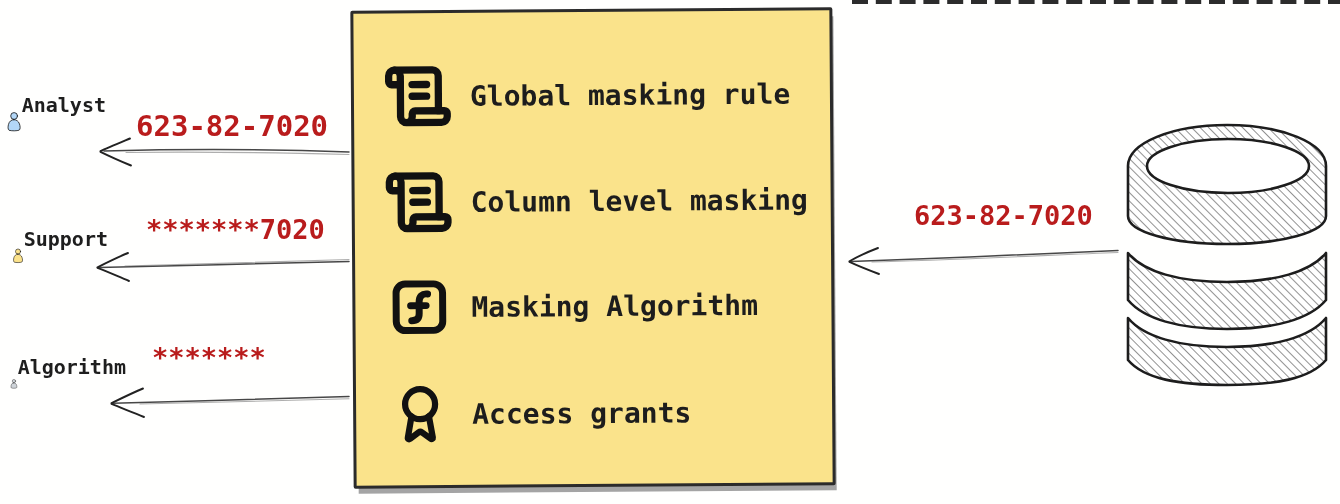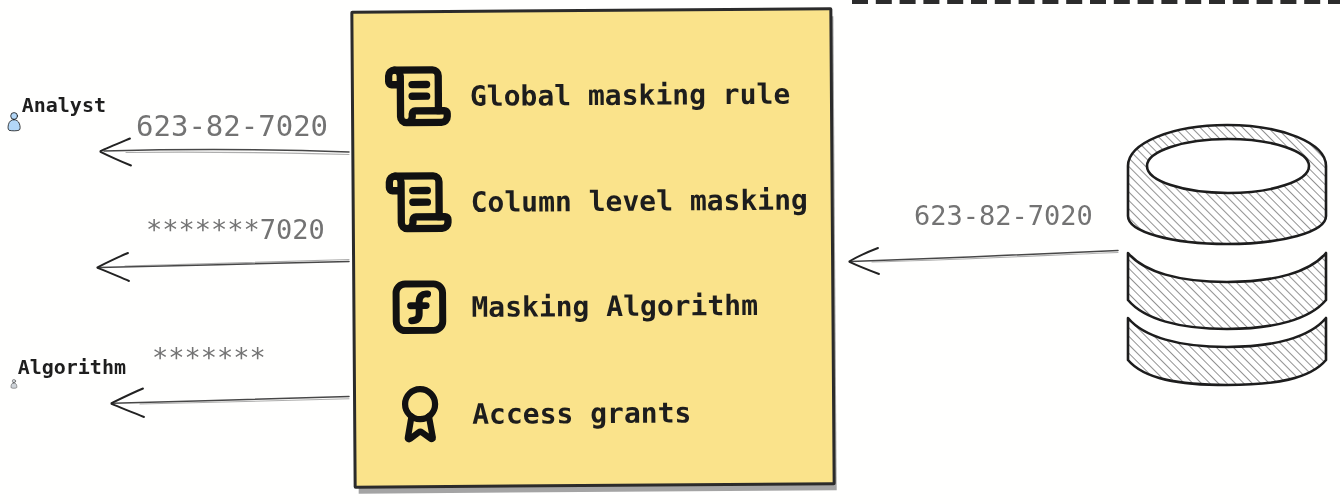--- a/index.html
+++ b/index.html
@@ -10,21 +10,21 @@
     color:#1e1e1e;
   }
   .abs{position:absolute;}
   
   .top-dash{left:852px;top:-4px;width:492px;height:0;border-top:8px dashed #2c2c2c;}
   
   .persona{display:flex;flex-direction:row;align-items:flex-start;}
   .persona svg{display:block;}
   .persona-label{margin-top:5px;font-size:20px;font-weight:bold;white-space:nowrap;}
   
-  .flow-label{font-weight:normal;color:#737373;white-space:nowrap;line-height:1;}
+  .flow-label{font-weight:bold;color:#b91c1c;white-space:nowrap;line-height:1;}
   
   .mask-box{
     left:352px;top:9px;width:482px;height:478px;
     border:3px solid #2b2b2b;border-radius:2px;
     transform:rotate(-0.4deg);
     box-shadow:3px 7px 0 -2px #a4a4a4;
     box-sizing:border-box;
   }
   .mask-row{position:absolute;left:24px;right:6px;height:78px;display:flex;align-items:center;gap:12px;}
   .icon-slot{width:80px;display:flex;justify-content:center;align-items:center;flex:none;}
@@ -74,20 +74,29 @@
   <div class="abs persona" style="left:6px;top:88px;width:100px;">
     <svg class="stroke-icon" width="54" height="68" viewBox="0 0 60 76" stroke-width="3">
       <g fill="#b3d7f7">
         <circle cx="31" cy="15" r="13"></circle>
         <path d="M30,29 C20,29 12.5,36 9.5,47 C7.2,55.5 6.8,66 11.5,69.5 C20,72.5 43,72.5 50.5,69 C55.5,65.5 54.5,54 51.5,45.5 C47.5,34 39.5,29 30,29 Z"></path>
       </g>
     </svg>
     <div class="persona-label">Analyst</div>
   </div>
 
+  <div class="abs persona" style="left:12px;top:222px;width:96px;">
+    <svg class="stroke-icon" width="54" height="68" viewBox="0 0 60 76" stroke-width="3">
+      <g fill="#fbe28b">
+        <circle cx="31" cy="15" r="13"></circle>
+        <path d="M30,29 C20,29 12.5,36 9.5,47 C7.2,55.5 6.8,66 11.5,69.5 C20,72.5 43,72.5 50.5,69 C55.5,65.5 54.5,54 51.5,45.5 C47.5,34 39.5,29 30,29 Z"></path>
+      </g>
+    </svg>
+    <div class="persona-label">Support</div>
+  </div>
 
   <div class="abs persona" style="left:10px;top:350px;width:116px;">
     <svg class="stroke-icon" width="54" height="68" viewBox="0 0 60 76" stroke-width="3">
       <g fill="#ced3d8">
         <circle cx="31" cy="15" r="13"></circle>
         <path d="M30,29 C20,29 12.5,36 9.5,47 C7.2,55.5 6.8,66 11.5,69.5 C20,72.5 43,72.5 50.5,69 C55.5,65.5 54.5,54 51.5,45.5 C47.5,34 39.5,29 30,29 Z"></path>
       </g>
     </svg>
     <div class="persona-label">Algorithm</div>
   </div>

